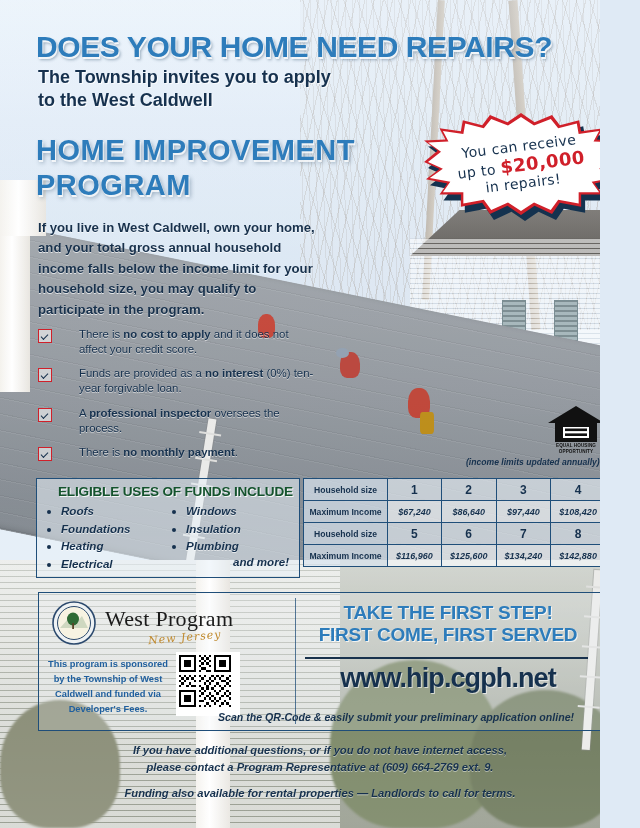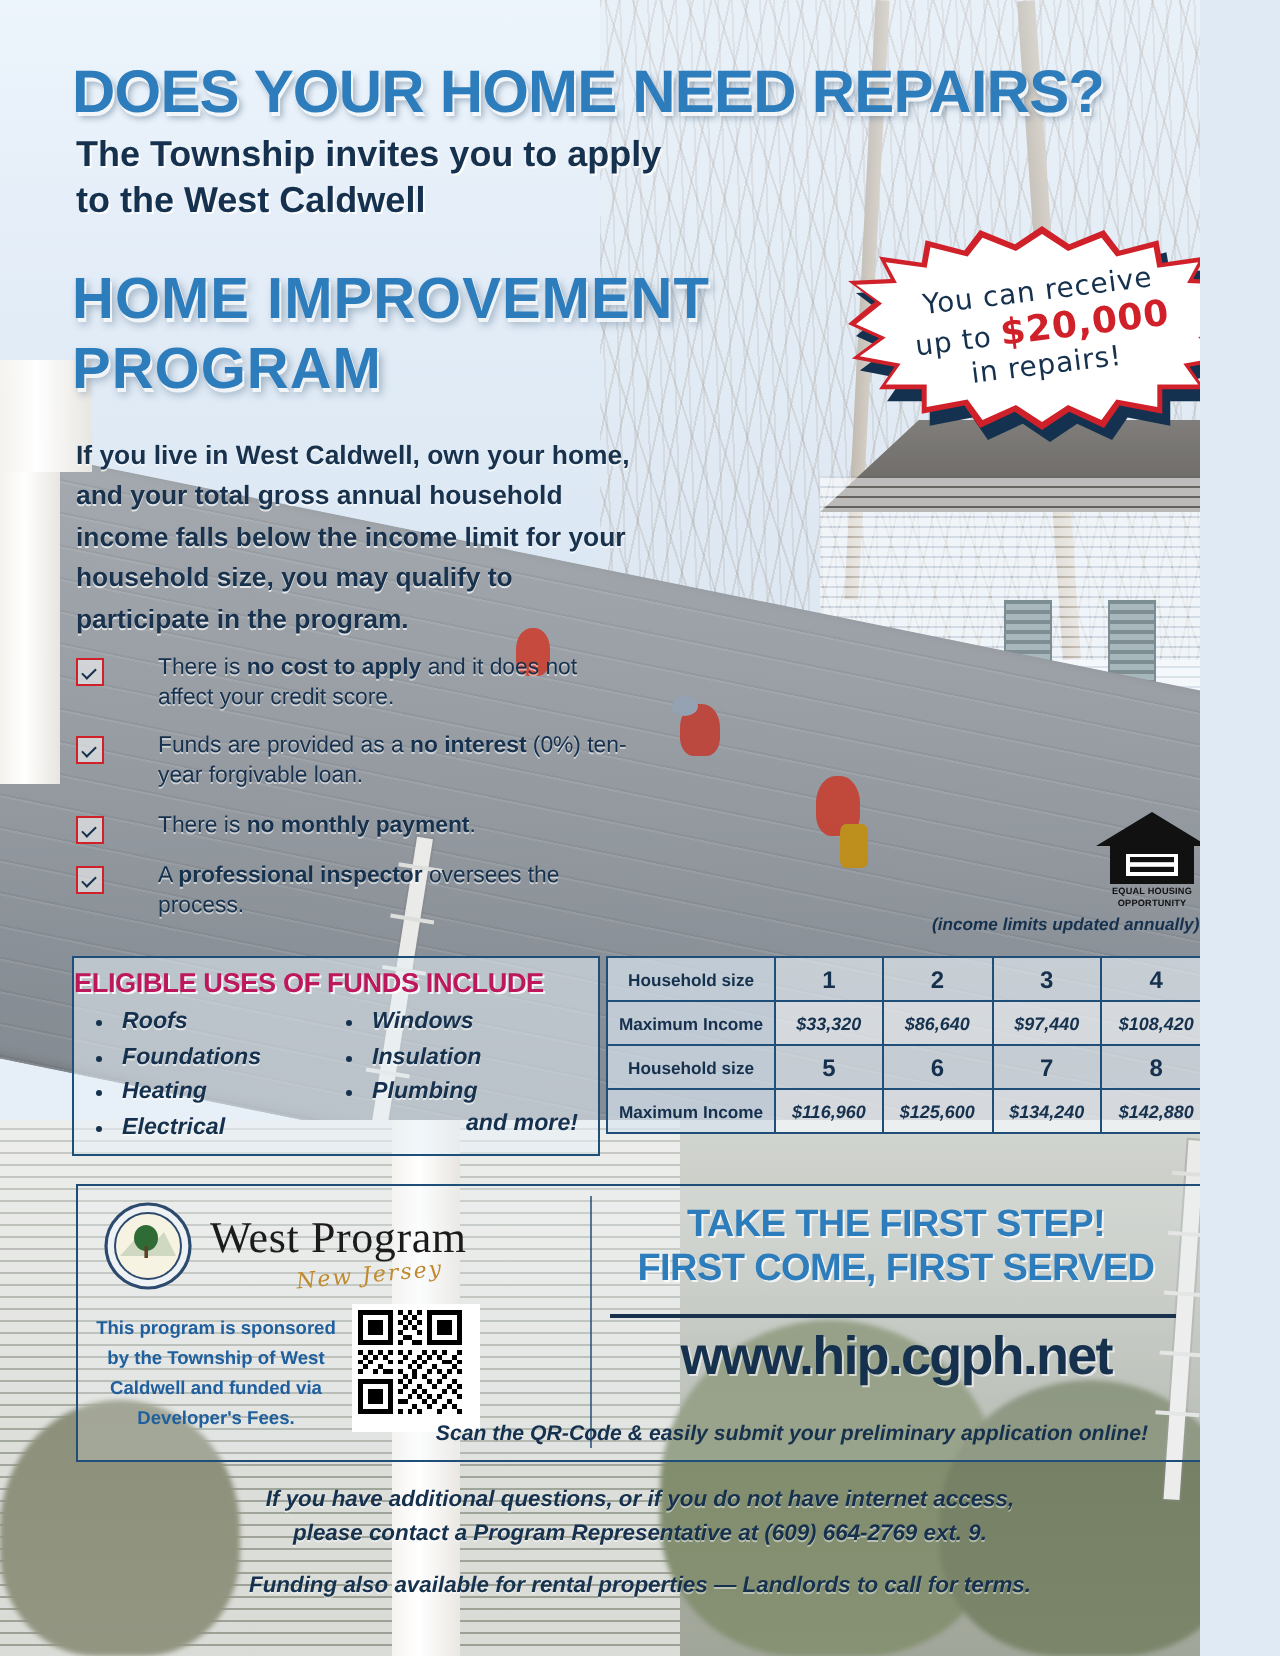--- a/index.html
+++ b/index.html
@@ -89,21 +89,21 @@
 
   .eho{position:absolute;left:545px;top:404px;width:62px;height:52px;}
   .eho .lbl{position:absolute;left:0;top:39px;width:62px;text-align:center;
      font-size:4.6px;font-weight:bold;color:#111;line-height:1.25;letter-spacing:.1px;}
   .incnote{position:absolute;left:466px;top:457px;font-size:8.6px;font-style:italic;
      font-weight:bold;color:#16314e;}
 
   
   .uses{position:absolute;left:36px;top:478px;width:262px;height:98px;
      border:1.6px solid #1f4e79;background:rgba(232,240,248,.55);}
-  .uses h3{margin:0;padding:5px 0 3px 0;font-size:13.6px;font-weight:bold;color:#be185d;
+  .uses h3{margin:0;padding:5px 0 3px 21px;font-size:13.6px;font-weight:bold;color:#14532d;
      letter-spacing:-.2px;text-shadow:1px 1px 0 rgba(255,255,255,.85);}
   .uses .cols{display:flex;padding:0 6px;}
   .uses .col{width:50%;}
   .uses li{font-size:11.6px;font-weight:bold;font-style:italic;color:#16314e;
      line-height:1.52;list-style:disc;margin-left:18px;text-shadow:0 1px 0 rgba(255,255,255,.6);}
   .uses .more{font-size:11.6px;font-weight:bold;font-style:italic;color:#16314e;
      text-align:right;padding-right:4px;}
 
   
   .tbl{position:absolute;left:303px;top:478px;width:303px;border-collapse:collapse;}
@@ -224,25 +224,25 @@
       <div class="crow">
         <span class="cbox"></span>
         <span class="ctext"><span>There is </span><b>no cost to apply</b><span> and it does not affect your credit score.</span></span>
       </div>
       <div class="crow">
         <span class="cbox"></span>
         <span class="ctext"><span>Funds are provided as a </span><b>no interest</b><span> (0%) ten-year forgivable loan.</span></span>
       </div>
       <div class="crow">
         <span class="cbox"></span>
-        <span class="ctext"><span>There is </span><b>no monthly payment</b><span>.</span></span>
+        <span class="ctext"><span>A </span><b>professional inspector</b><span> oversees the process.</span></span>
       </div>
       <div class="crow">
         <span class="cbox"></span>
-        <span class="ctext"><span>A </span><b>professional inspector</b><span> oversees the process.</span></span>
+        <span class="ctext"><span>There is </span><b>no monthly payment</b><span>.</span></span>
       </div>
     </div>
 
     <div class="eho">
       <svg width="62" height="40" viewBox="0 0 62 40">
         <polygon points="31,2 59,19 52,19 52,38 10,38 10,19 3,19" fill="#111"></polygon>
         <rect x="18" y="23" width="26" height="11" fill="#fff"></rect>
         <rect x="20" y="24.5" width="22" height="2.6" fill="#111"></rect>
         <rect x="20" y="29.4" width="22" height="2.6" fill="#111"></rect>
       </svg>
@@ -276,21 +276,21 @@
       <tbody>
           <tr>
         <td class="lbl">Household size</td>
         <td class="sz">1</td>
         <td class="sz">2</td>
         <td class="sz">3</td>
         <td class="sz">4</td>
       </tr>
       <tr>
         <td class="lbl">Maximum Income</td>
-        <td class="val">$33,320</td>
+        <td class="val">$67,240</td>
         <td class="val">$86,640</td>
         <td class="val">$97,440</td>
         <td class="val">$108,420</td>
       </tr>
       <tr>
         <td class="lbl">Household size</td>
         <td class="sz">5</td>
         <td class="sz">6</td>
         <td class="sz">7</td>
         <td class="sz">8</td>

